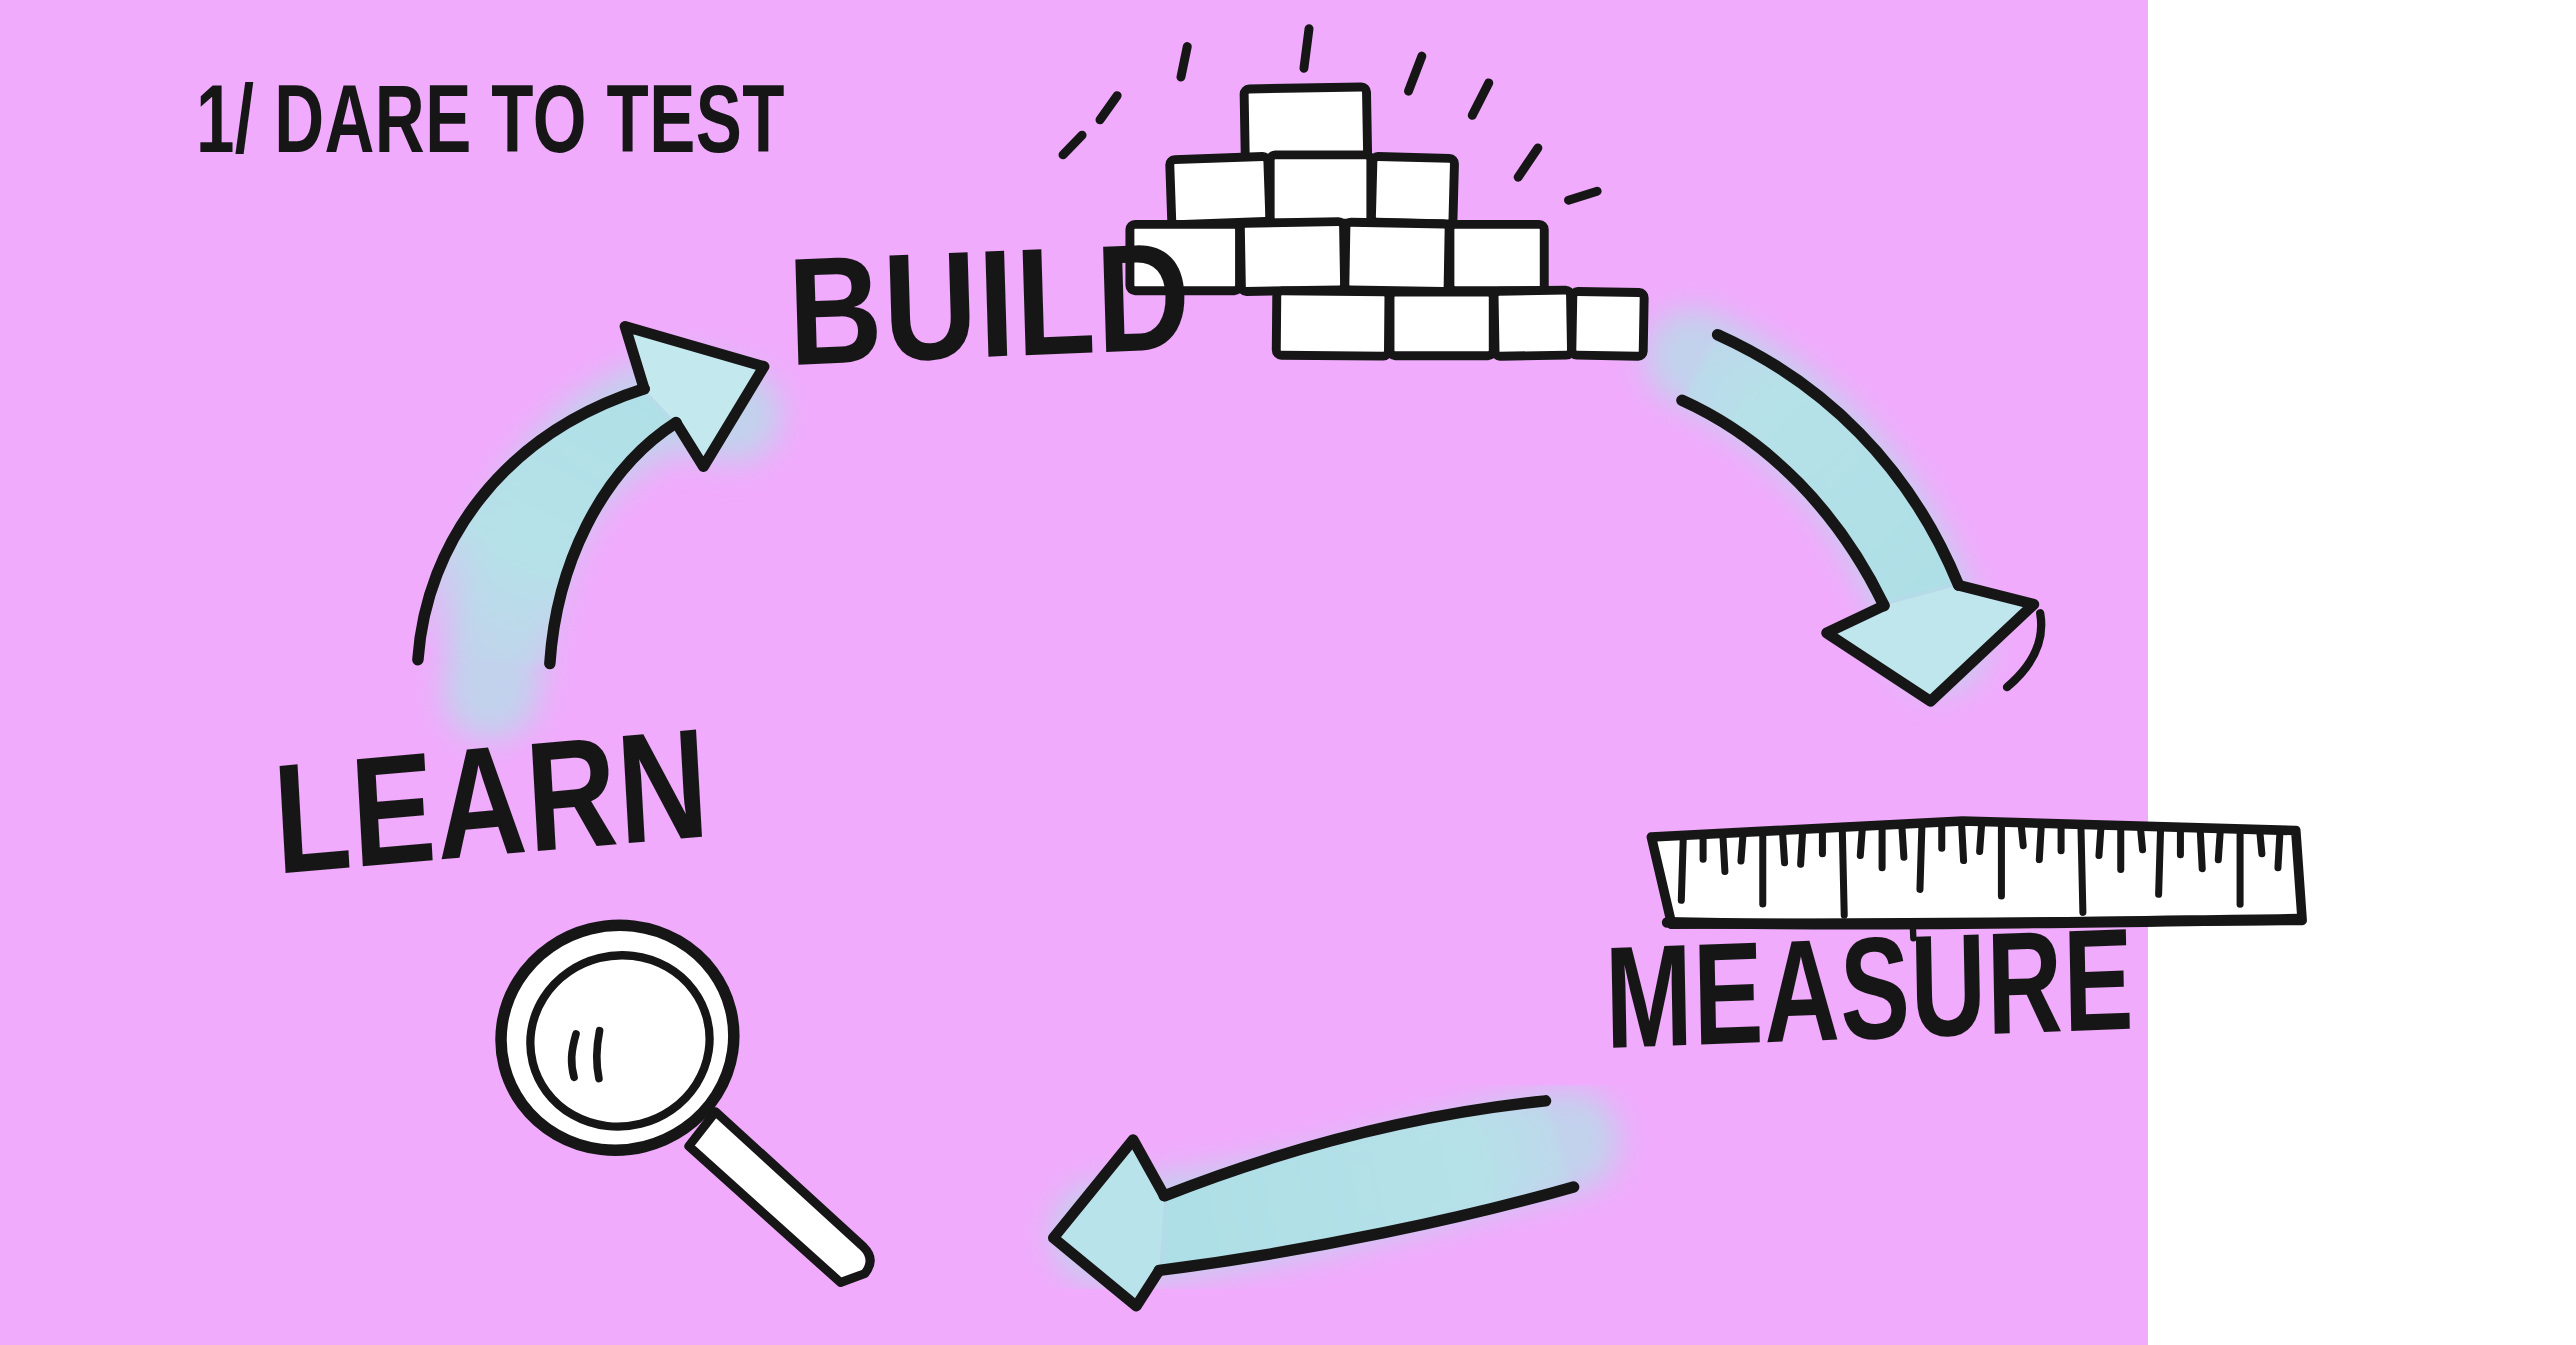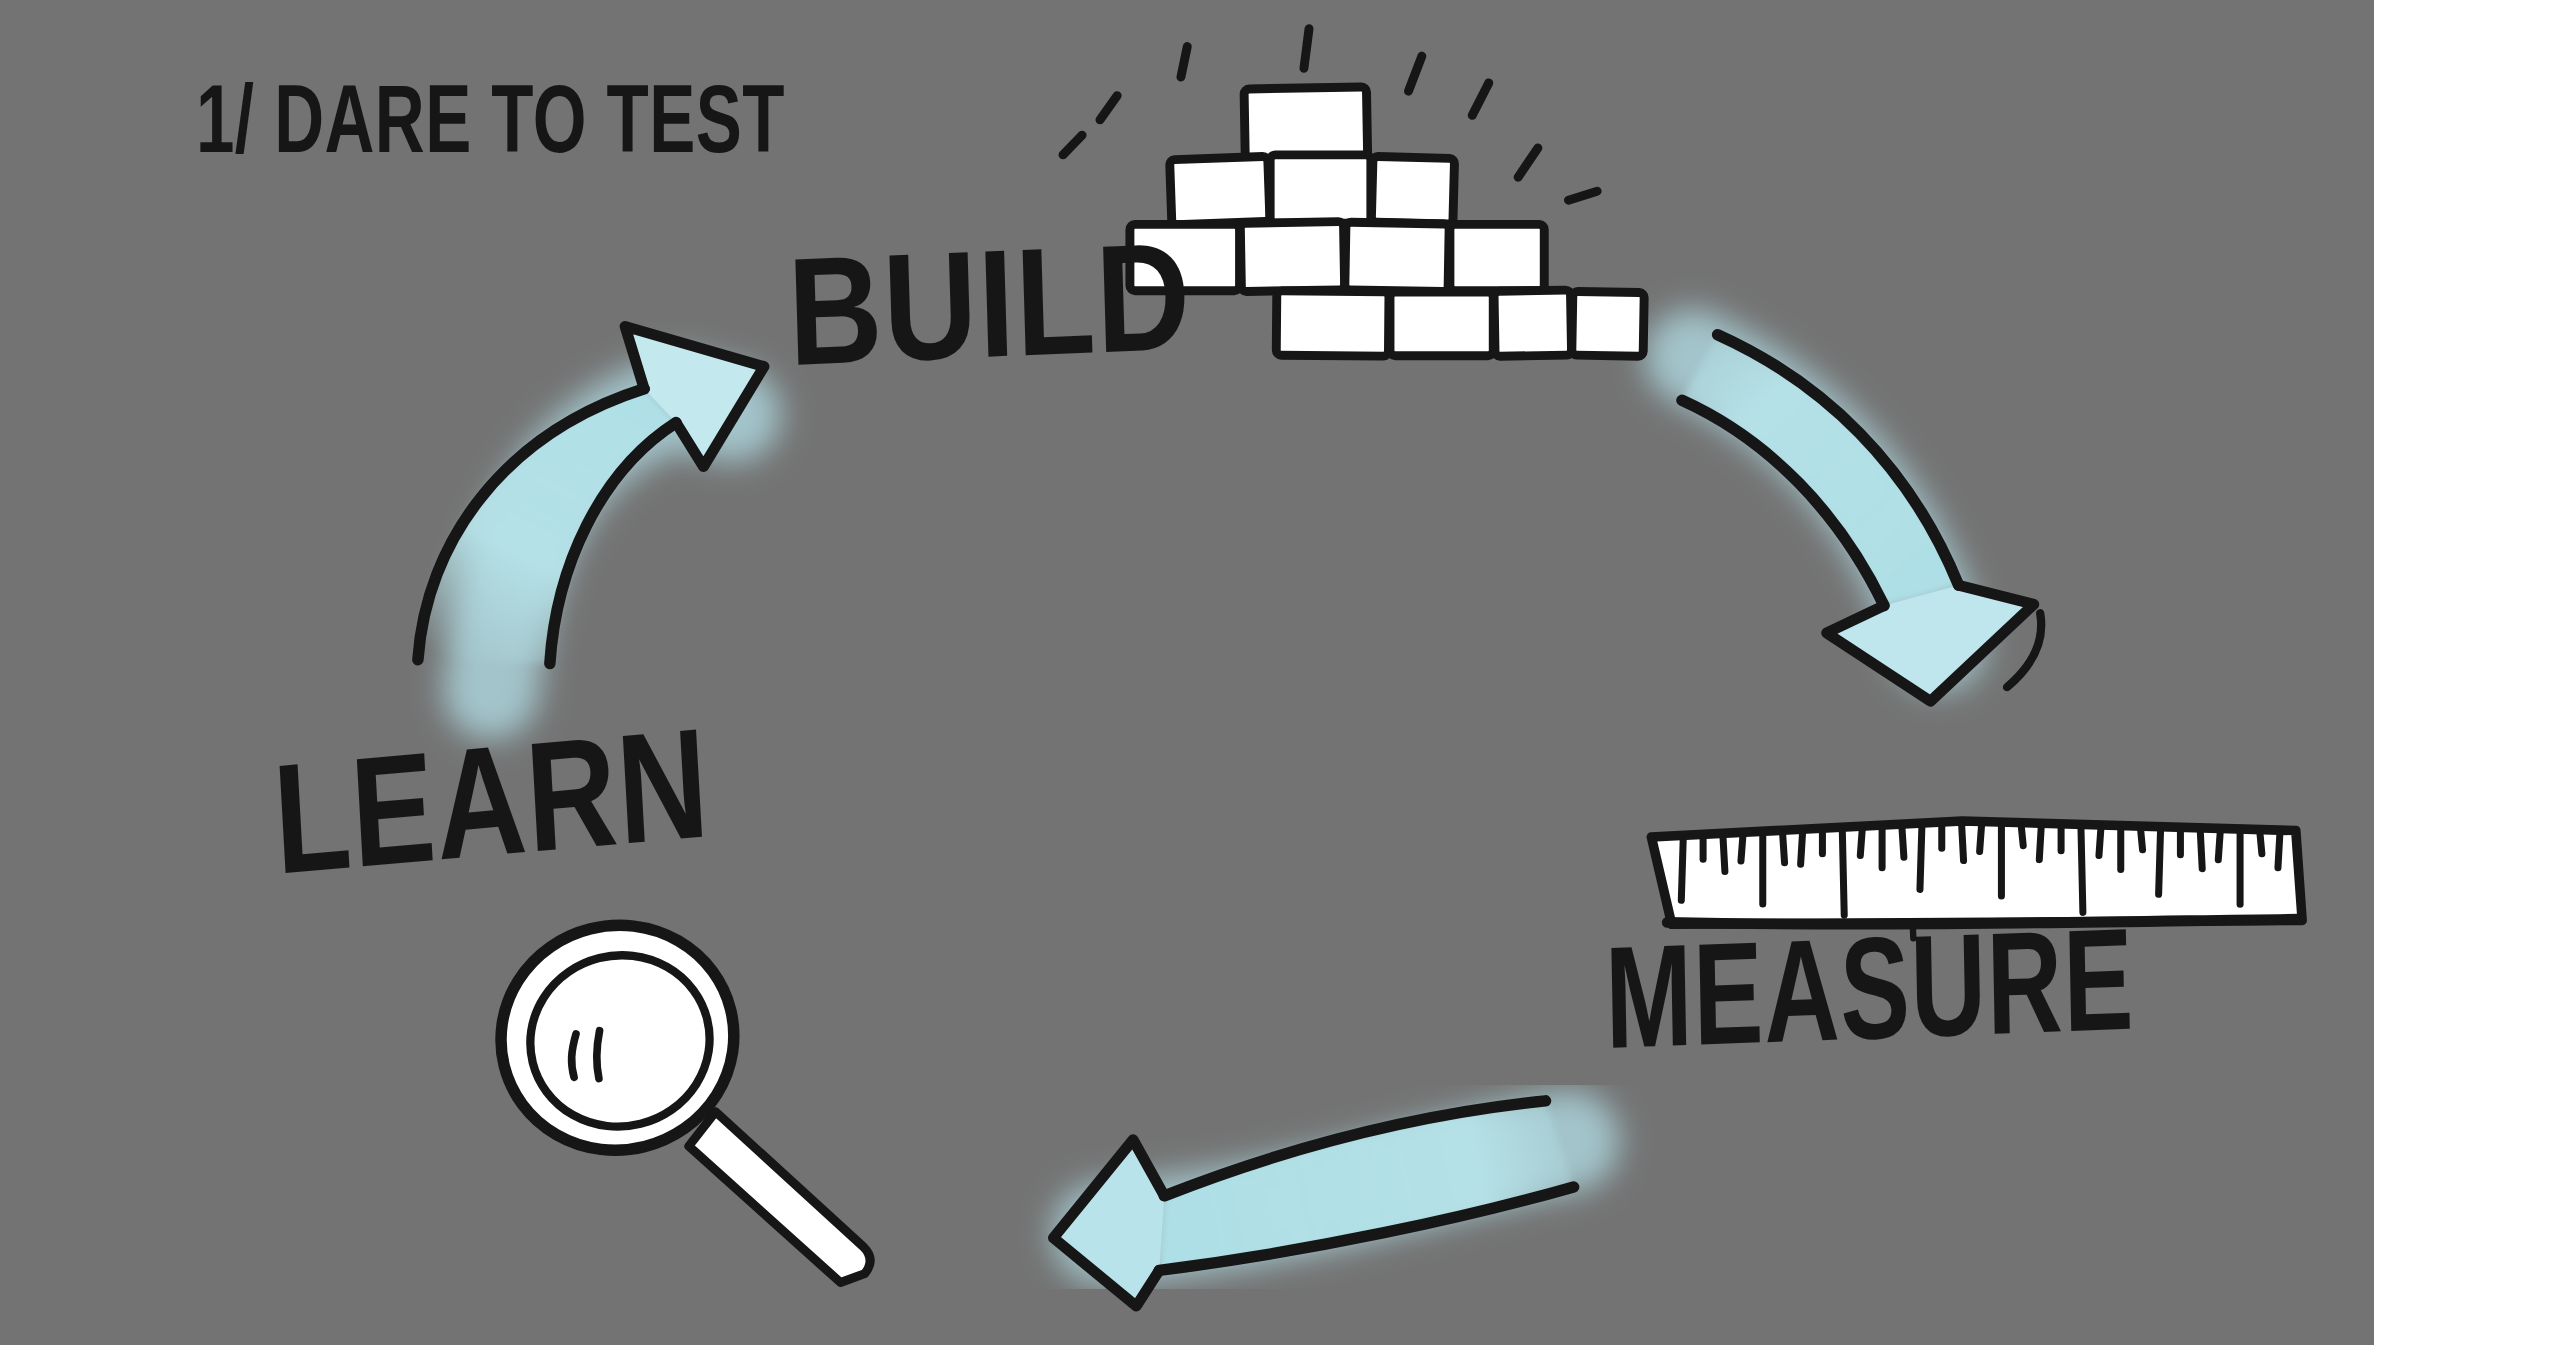--- a/index.html
+++ b/index.html
@@ -4,22 +4,22 @@
 <style>
   html, body { margin: 0; padding: 0; }
   body {
     width: 2576px; height: 1345px;
     background: #ffffff;
     font-family: "Liberation Sans", sans-serif;
     overflow: hidden;
   }
   .canvas {
     position: relative;
-    width: 2374px; height: 1345px;
-    background: #737373;
+    width: 2148px; height: 1345px;
+    background: #f0abfc;
   }
   .art {
     position: absolute; left: 0; top: 0;
     width: 2576px; height: 1345px;
   }
   .label {
     position: absolute;
     color: #161616;
     font-weight: bold;
     line-height: 1;

